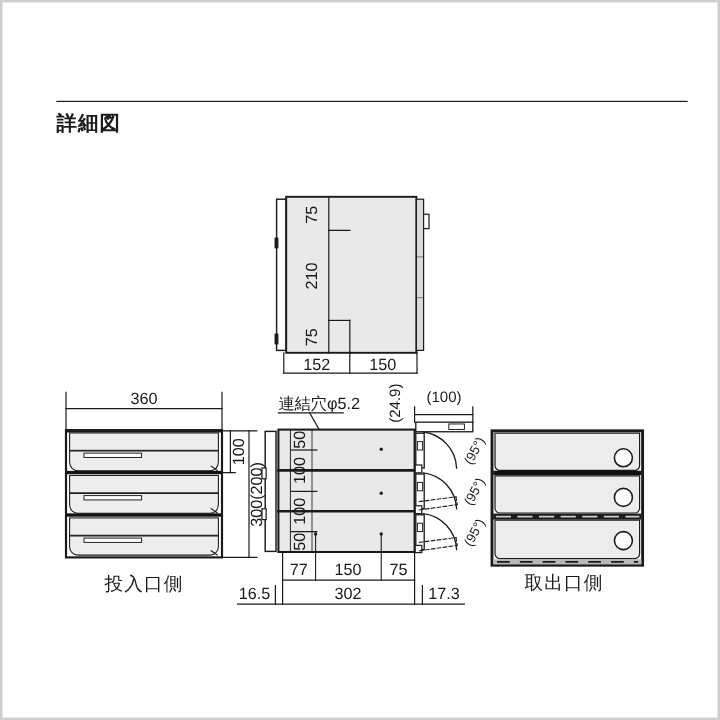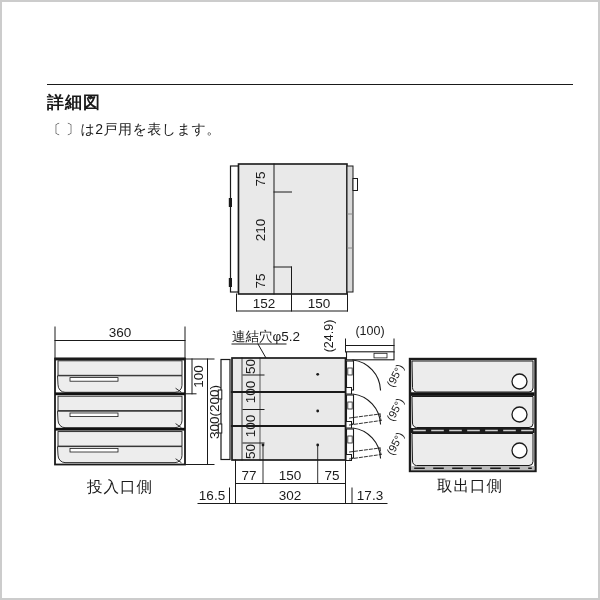--- a/index.html
+++ b/index.html
@@ -24,21 +24,20 @@
   .dimsm{font-size:12.5px;}
   .ang{font-size:11px;}
   .jl{font-size:15.5px;letter-spacing:1px;}
 </style>
 </head>
 <body>
 
 <div class="canvas">
   <div class="rule"></div>
   <div class="title">詳細図</div>
-  <div class="note">〔 〕は2戸用を表します。</div>
 
   <svg width="600" height="600" viewBox="0 0 600 600" style="position:absolute;left:0;top:0;">
 
     <g stroke-linecap="square">
 
       <rect x="228.5" y="164" width="8" height="126" fill="#ffffff" stroke="#1a1a1a" stroke-width="1.2"></rect>
       <rect x="226.8" y="196" width="3.2" height="9" fill="#1a1a1a"></rect>
       <rect x="226.8" y="276" width="3.2" height="9" fill="#1a1a1a"></rect>
 
       <rect x="236.5" y="162" width="108.5" height="130" fill="#e9e9e9" stroke="#1a1a1a" stroke-width="1.6"></rect>

